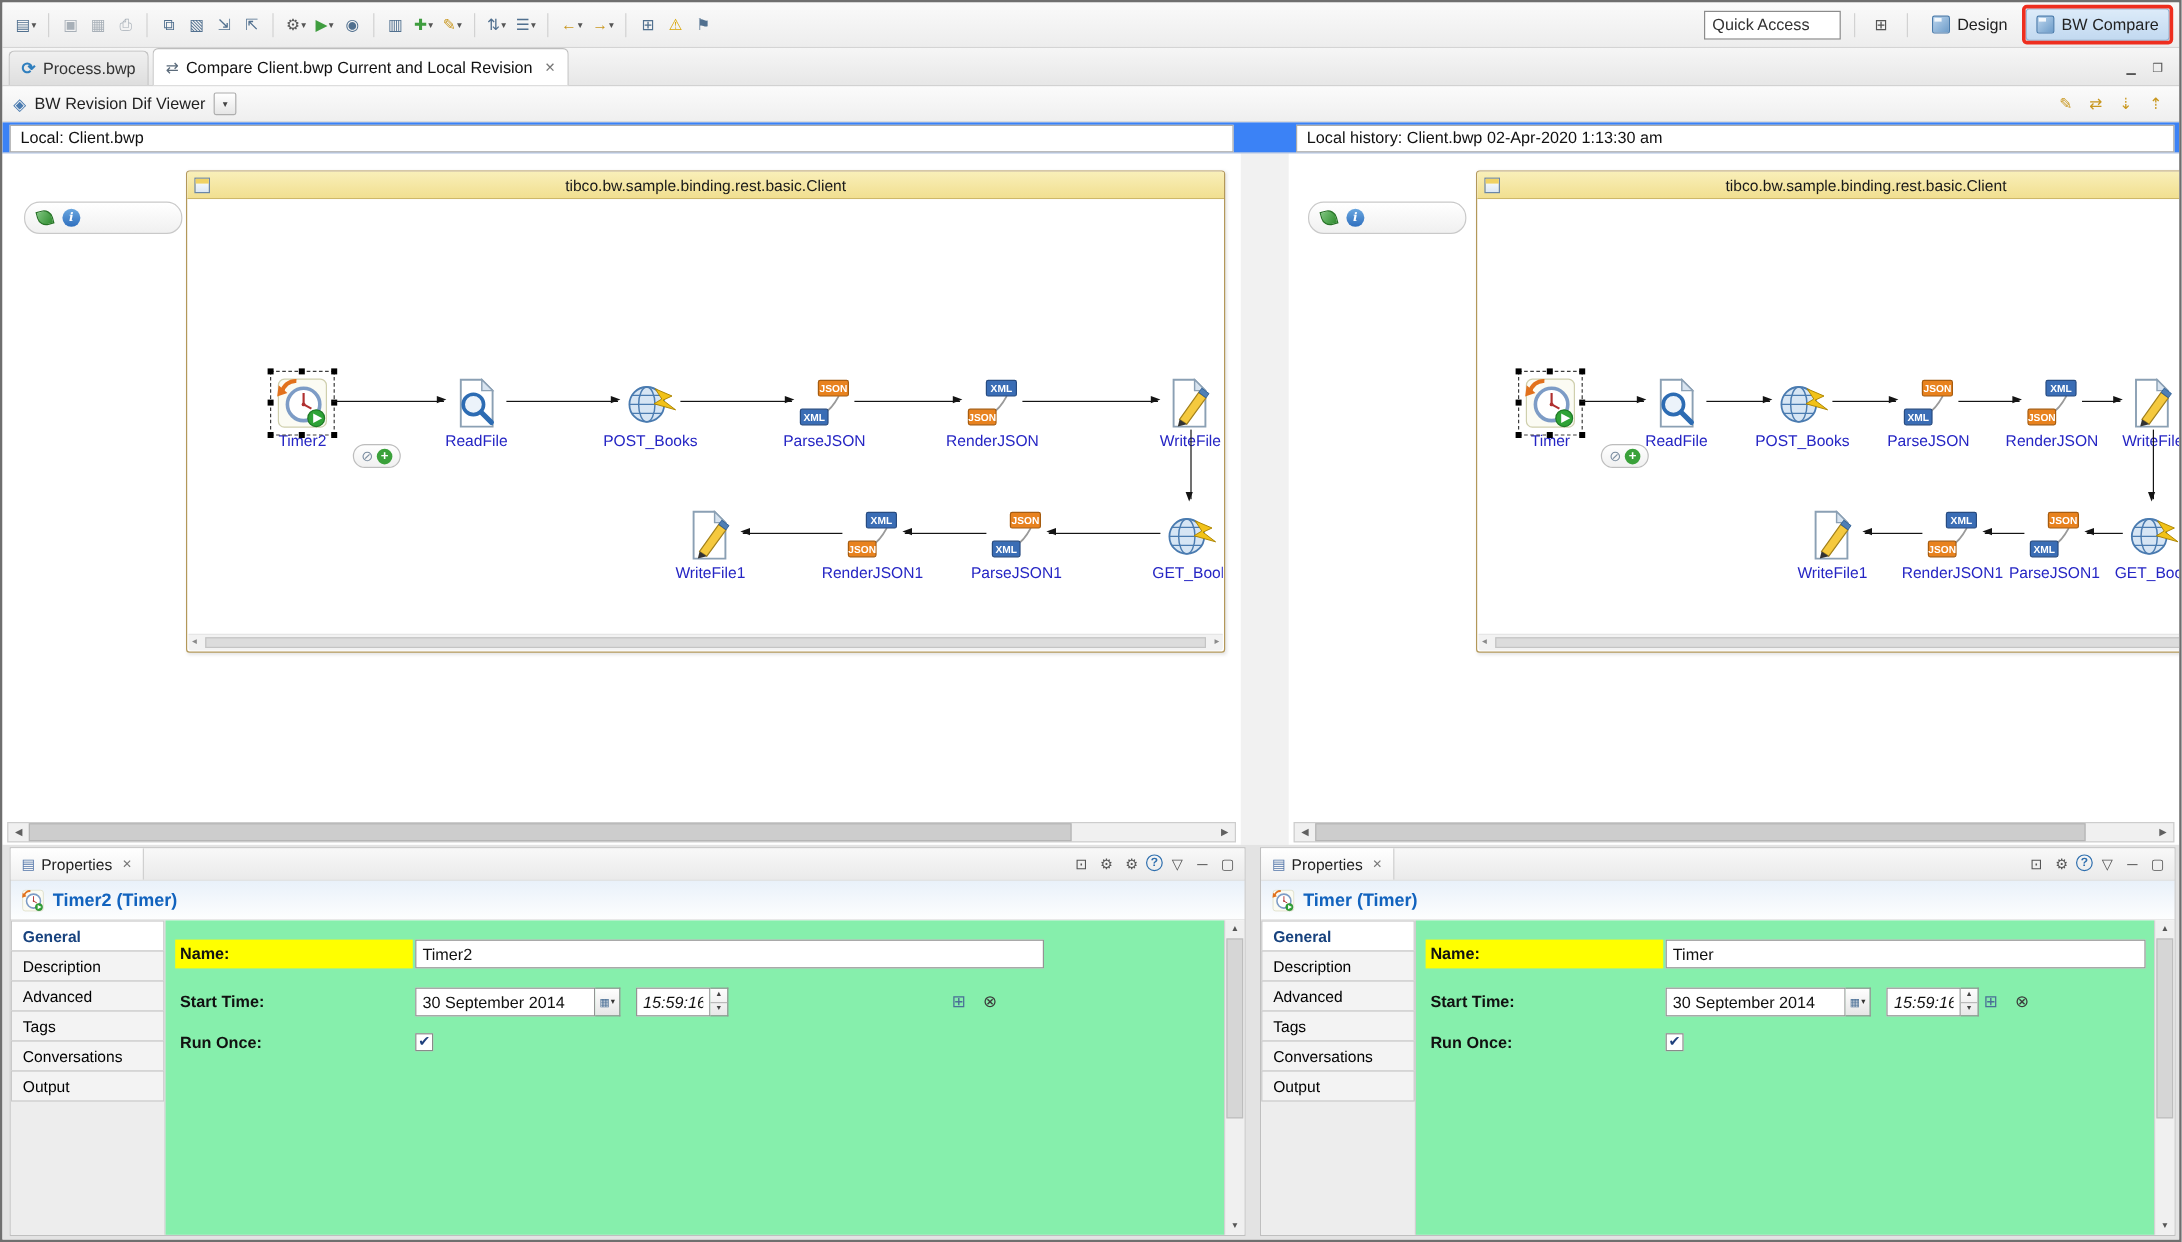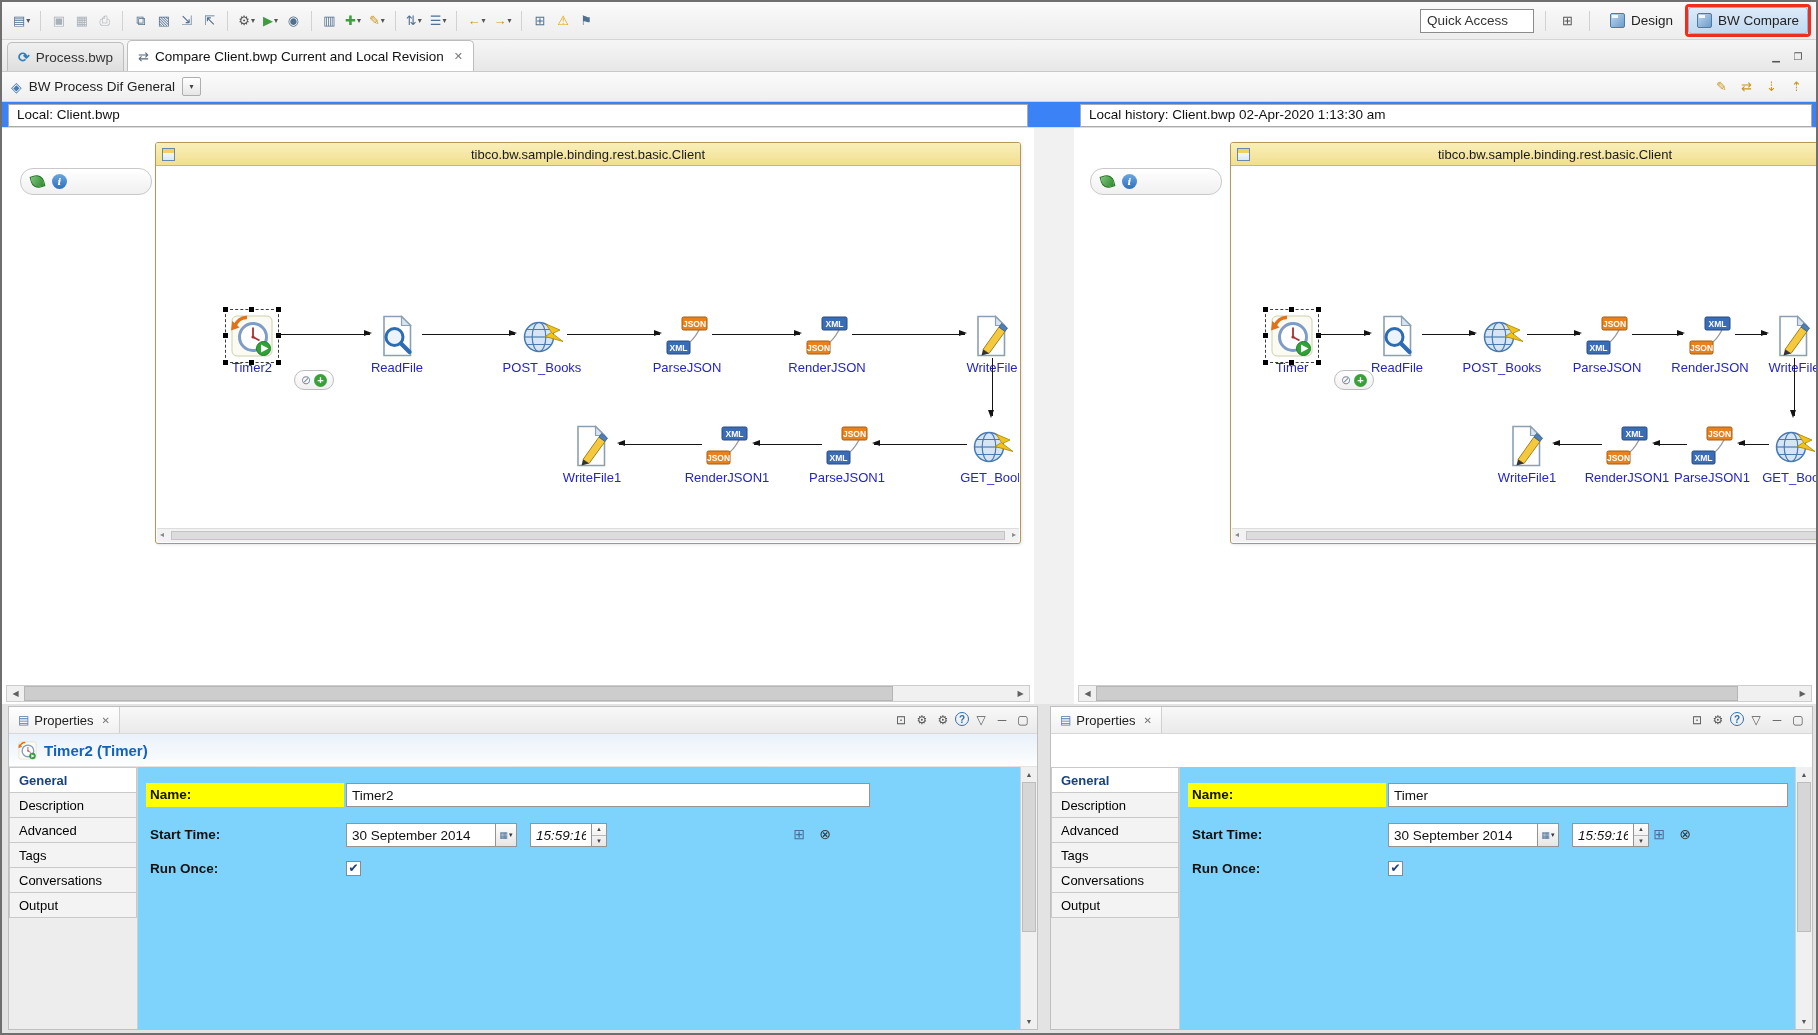--- a/index.html
+++ b/index.html
@@ -145,21 +145,21 @@
            background:linear-gradient(#e9f1fa,#fdfefe);border-bottom:1px solid #e3e3e3;}
   .ph-icon{width:19px;height:19px;}
   .ph-icon svg{width:19px;height:19px;display:block;}
   .pheader .title{font-size:15px;font-weight:bold;color:#1263be;}
   .pbody{position:absolute;top:60px;bottom:0;left:0;right:0;display:flex;}
   .pnav{width:129px;background:#ededed;border-right:1px solid #cfcfcf;}
   .pnav-item{height:26px;line-height:25px;padding-left:9px;font-size:13px;color:#000000;background:#f3f3f3;
              border:1px solid #c9c9c9;margin-top:-1px;}
   .pnav-item:first-child{margin-top:0;}
   .pnav-item.active{background:#ffffff;font-weight:bold;color:#17427e;}
-  .pform{flex:1;position:relative;background:#7dd3fc;overflow:hidden;}
+  .pform{flex:1;position:relative;background:#86efac;overflow:hidden;}
   .flabel{position:absolute;font-size:13.5px;font-weight:bold;color:#111;white-space:nowrap;}
   .fname{left:8px;top:16px;width:198px;height:24px;line-height:24px;background:#ffff00;padding-left:4px;}
   .fstart{left:12px;top:60px;}
   .frun{left:12px;top:94px;}
   .tinput{position:absolute;height:24px;border:1px solid #949494;font-size:13.5px;padding:0 5px;
           color:#111;background:#fff;font-family:"Liberation Sans",sans-serif;}
   .f-name{left:208px;top:16px;}
   .props-left .f-name{width:524px;}
   .props-right .f-name{width:400px;}
   .f-date{left:208px;top:56px;width:150px;}
@@ -249,21 +249,21 @@
       <span class="tab-close">✕</span>
     </div>
     <div class="tab-right">
       <span class="wctl">▁</span>
       <span class="wctl">❐</span>
     </div>
   </div>
 
   <div class="diffbar">
     <span class="dv-icon">◈</span>
-    <span class="dv-title">BW Process Dif General</span>
+    <span class="dv-title">BW Revision Dif Viewer</span>
     <span class="dv-drop">▾</span>
     <div class="dv-icons">
         <span class="ticon c-gold">✎</span>
         <span class="ticon c-gold">⇄</span>
         <span class="ticon c-gold">⇣</span>
         <span class="ticon c-gold">⇡</span>
       </div>
   </div>
 
   <div class="cmpheaders">
@@ -704,20 +704,36 @@
         </div>
         <div class="pticons">
             <span class="pticon">⊡</span>
             <span class="pticon">⚙</span>
             <span class="pticon help">?</span>
             <span class="pticon">▽</span>
             <span class="pticon">─</span>
             <span class="pticon">▢</span>
           </div>
       </div>
+      <div class="pheader">
+        <span class="ph-icon">
+            <svg viewBox="0 0 44 44">
+    <rect x="2" y="2" width="40" height="40" rx="5" fill="#fbfbf3" stroke="#cfcfad"></rect>
+    <circle cx="23" cy="23" r="13.5" fill="#fff" stroke="#7d9cc6" stroke-width="3"></circle>
+    <circle cx="23" cy="23" r="1.6" fill="#b03030"></circle>
+    <line x1="23" y1="23" x2="23" y2="13.5" stroke="#b03030" stroke-width="1.8"></line>
+    <line x1="23" y1="23" x2="29.5" y2="26.5" stroke="#b03030" stroke-width="1.8"></line>
+    <path d="M5 13 A 11.5 11.5 0 0 1 17 3.5" fill="none" stroke="#e2711c" stroke-width="3.4"></path>
+    <polygon points="2.2,7 9.5,13.5 1,16.5" fill="#e2711c"></polygon>
+    <circle cx="33.5" cy="34.5" r="7" fill="#2fa336" stroke="#1f7a26"></circle>
+    <polygon points="31,30.5 38.5,34.5 31,38.5" fill="#fff"></polygon>
+            </svg>
+          </span>
+        <span class="title">Timer (Timer)</span>
+      </div>
       <div class="pbody">
         <div class="pnav">
             <div class="pnav-item active">General</div>
             <div class="pnav-item">Description</div>
             <div class="pnav-item">Advanced</div>
             <div class="pnav-item">Tags</div>
             <div class="pnav-item">Conversations</div>
             <div class="pnav-item">Output</div>
           </div>
         <div class="pform">

